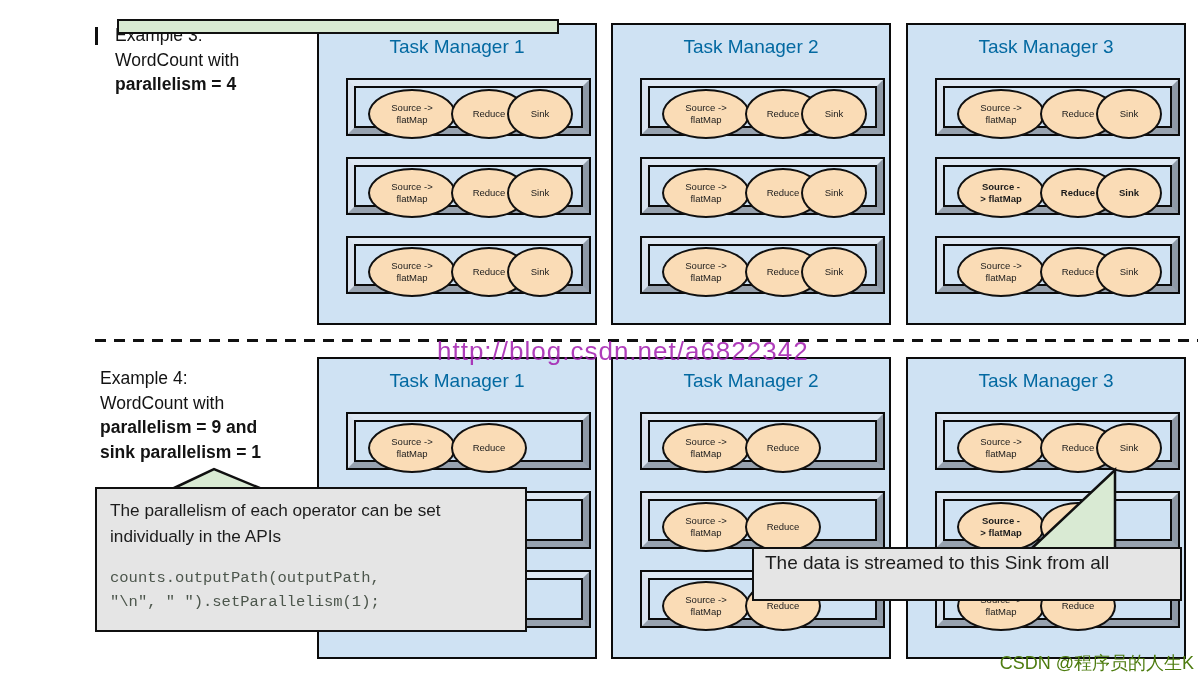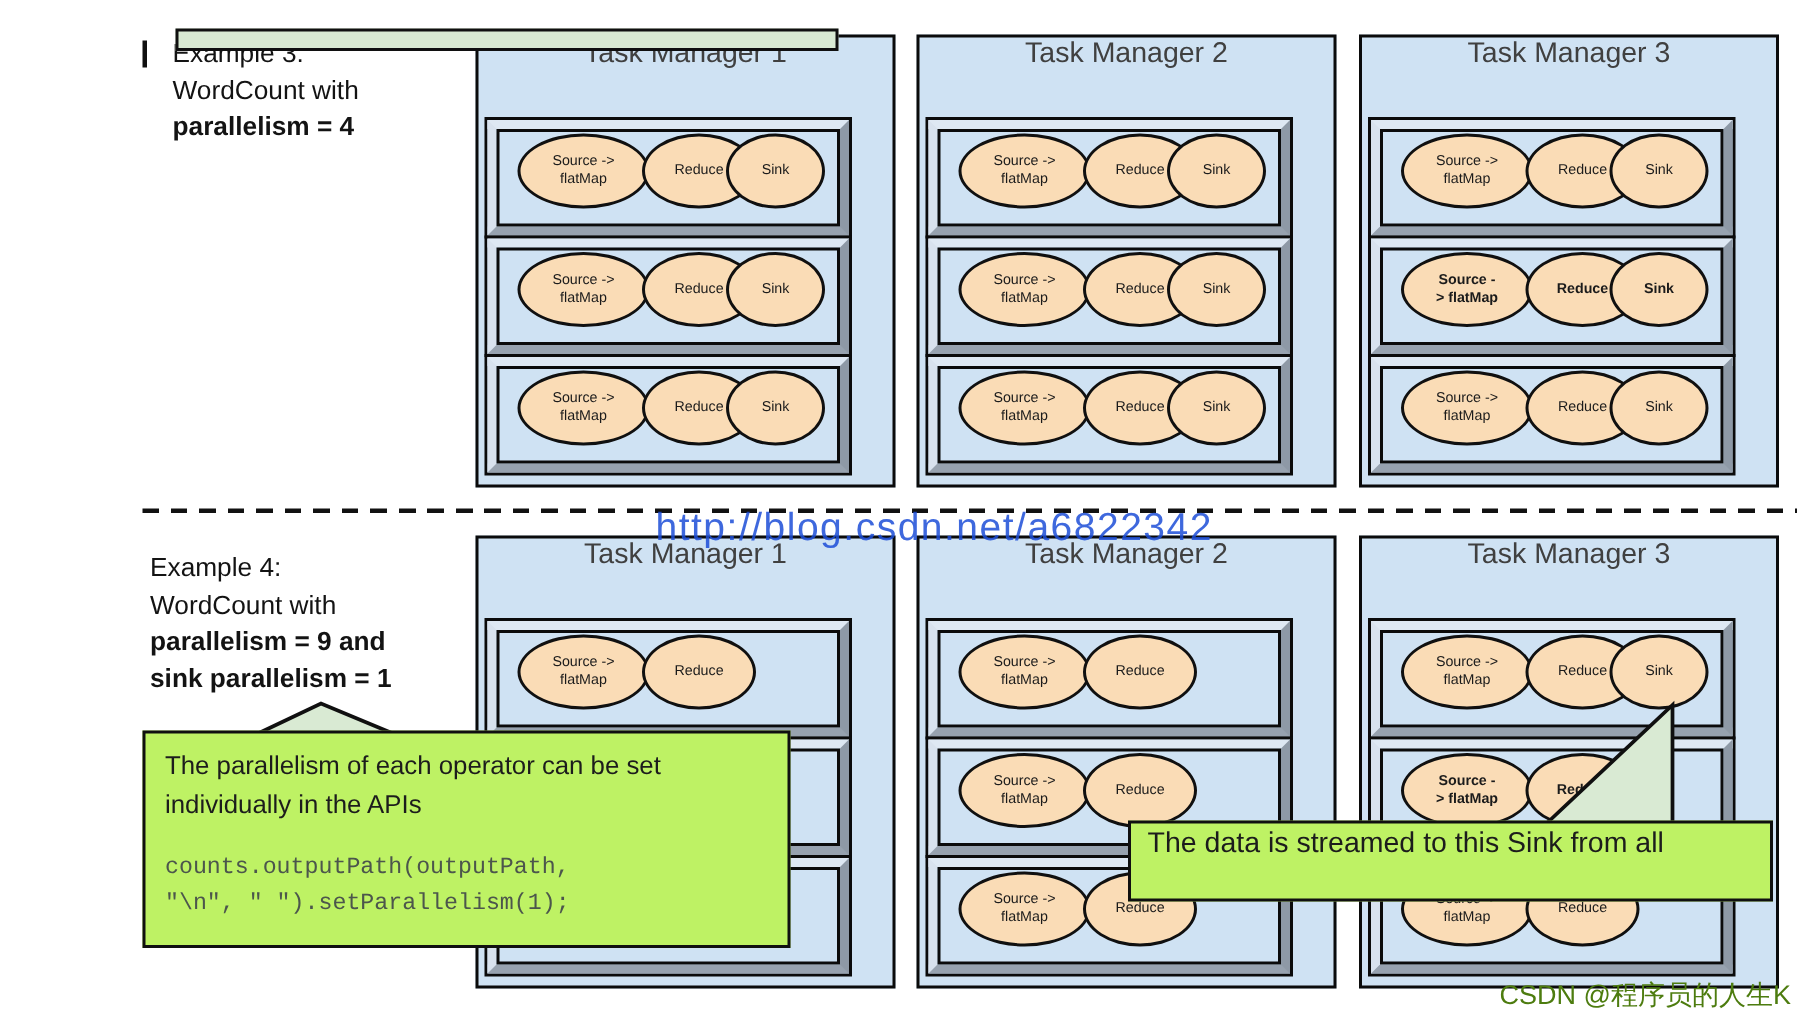--- a/index.html
+++ b/index.html
@@ -11,51 +11,51 @@
     background:#d9ead3;border:2px solid #101010;z-index:6;}
   .tick-line{position:absolute;left:95px;top:27px;width:3px;height:18px;background:#101010;z-index:6;}
 
   
   .section-label{position:absolute;font-size:17.5px;line-height:24.5px;color:#131313;z-index:2;}
   .section-label .b{font-weight:700;}
 
   
   .tm{position:absolute;width:280px;height:302px;background:#cfe2f3;
       border:2.5px solid #0b0b0b;box-sizing:border-box;z-index:1;}
-  .tm-title{margin-top:0;text-align:center;font-size:19px;color:#404040;}
-  .slot{position:absolute;left:4px;width:245px;height:81px;
+  .tm-title{margin-top:11px;text-align:center;font-size:19px;color:#0369a1;}
+  .slot{position:absolute;left:27px;width:245px;height:58px;
         border:2.5px solid #0b0b0b;box-sizing:border-box;padding-left:18px;}
   .bevel{position:absolute;inset:0;border:6px solid;
          border-color:#dee8f3 #8e99a6 #97a2af #d8e2ee;box-sizing:border-box;}
   .slot-inner{position:absolute;inset:0;border:2px solid #0b0b0b;background:#cfe2f3;box-sizing:border-box;}
   .op{position:absolute;top:1px;height:50px;border:2.2px solid #101010;border-radius:50%;
       background:#fadcb6;box-sizing:border-box;display:flex;align-items:center;justify-content:center;
       font-size:9.5px;line-height:1.22;color:#1b1b1b;text-align:center;white-space:pre;}
   .op.src{left:12px;width:88px;}
   .op.red{left:95px;width:76px;}
   .op.snk{left:151px;width:66px;}
   .op.bold{font-weight:700;}
 
   
   .divider{position:absolute;left:95px;top:339px;width:1103px;height:3.4px;z-index:2;
     background:repeating-linear-gradient(90deg,#111 0 11px,transparent 11px 19px);}
 
   
   .pointer-layer{position:absolute;left:0;top:0;width:1198px;height:685px;z-index:5;pointer-events:none;}
-  .callout{position:absolute;background:#bef264;border:2.5px solid #101010;box-sizing:border-box;z-index:6;color:#1c1c1c;}
+  .callout{position:absolute;background:#e5e5e5;border:2.5px solid #101010;box-sizing:border-box;z-index:6;color:#1c1c1c;}
   .callout-api{left:95px;top:487px;width:432px;height:145px;padding:9px 13px;}
   .callout-api .head{font-size:17.2px;line-height:25.5px;}
   .callout-api .code{margin-top:17px;font-family:"Liberation Mono","DejaVu Sans Mono",monospace;
       font-size:15.5px;line-height:24px;color:#4c564c;white-space:pre;}
   .callout-sink{left:752px;top:547px;width:430px;height:54px;padding:2px 11px;}
   .callout-sink .line{font-size:19px;line-height:24px;}
 
   
   .wm-center{position:absolute;left:437px;top:336px;font-size:26px;letter-spacing:1px;
-    color:#1d4ed8;opacity:.85;z-index:9;white-space:nowrap;}
+    color:#a21caf;opacity:.85;z-index:9;white-space:nowrap;}
   .wm-br{position:absolute;right:4px;top:651px;font-size:18px;color:#4d7c0f;z-index:9;white-space:nowrap;}
 </style>
 </head>
 <body>
 
 <div class="page">
 
   <div class="top-green-bar"></div>
   <div class="tick-line"></div>
 

